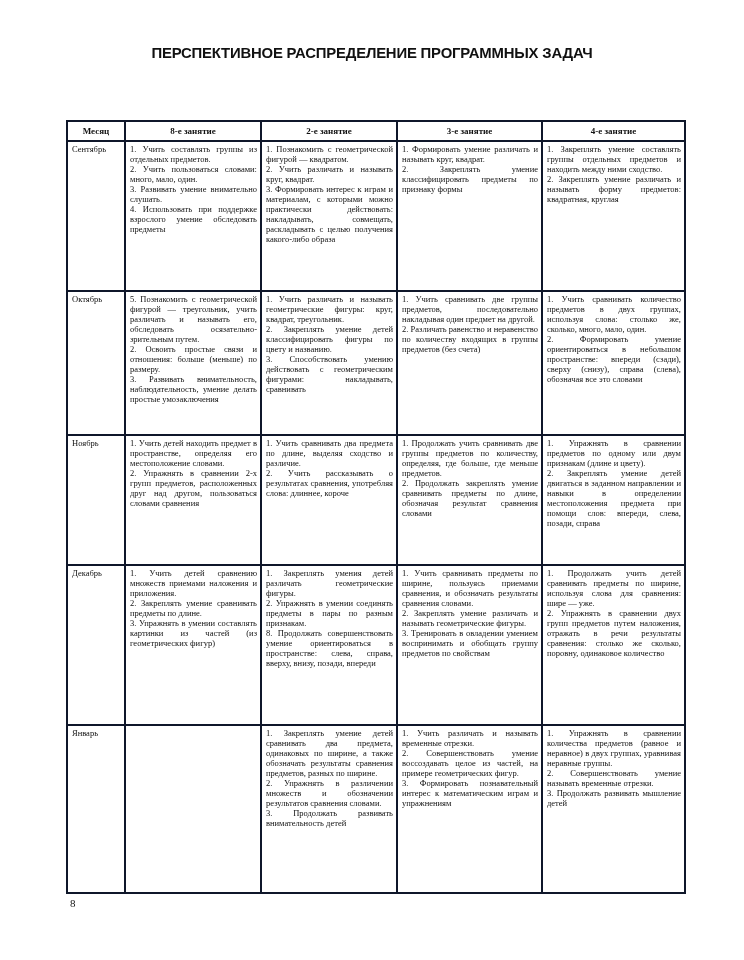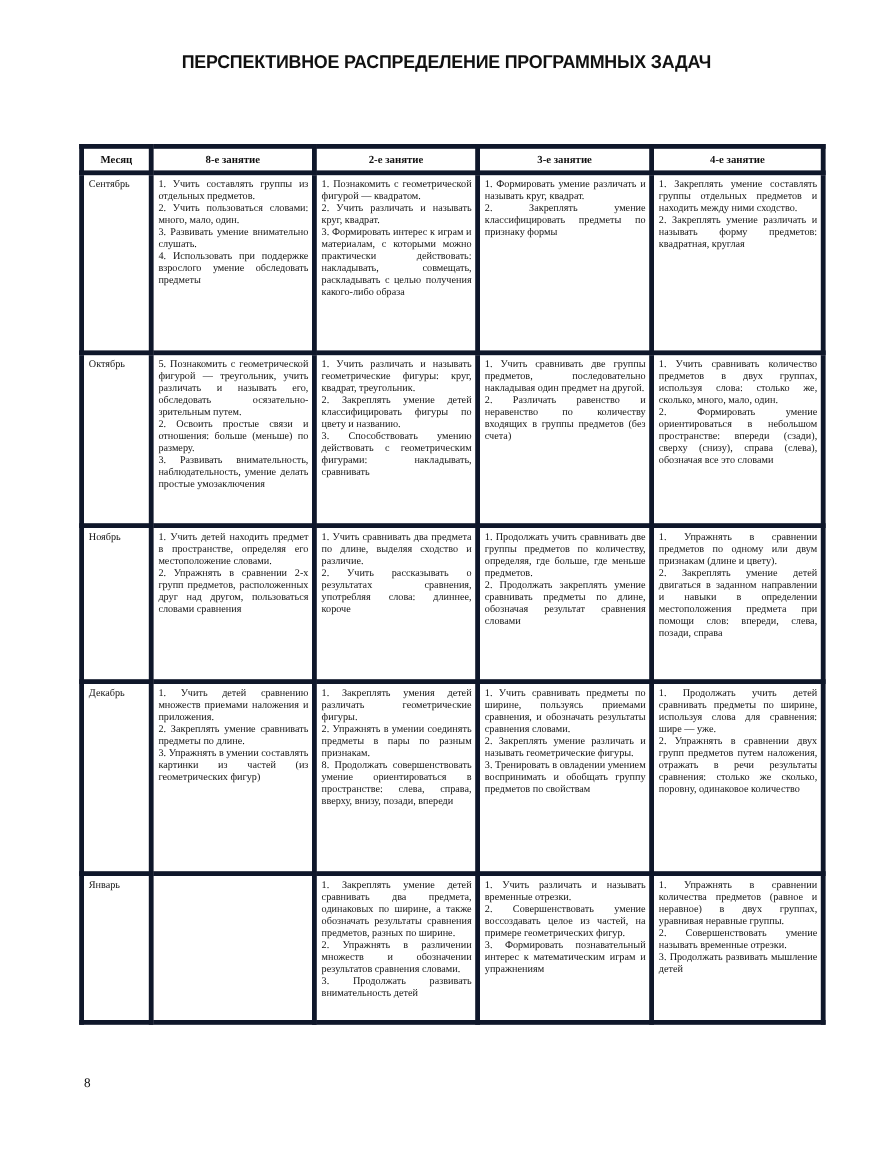--- a/index.html
+++ b/index.html
@@ -38,21 +38,21 @@
   }
 
   table.schedule {
     position: absolute; left: 66px; top: 120px;
     width: 618px;
     border-collapse: collapse;
     table-layout: fixed;
     border: 2px solid #1a1a1a;
   }
   table.schedule th, table.schedule td {
-    border: 4px solid #0f172a;
+    border: 2px solid #0f172a;
     vertical-align: top;
     font-size: 8.5px;
     line-height: 1.18;
     padding: 2px 3px 2px 4px;
     overflow: hidden;
   }
   table.schedule th {
     font-weight: bold; font-size: 9px;
     text-align: center; vertical-align: middle;
     height: 16px; padding: 1px 2px;
@@ -61,21 +61,21 @@
   td.lesson-cell p.task {
     margin: 0;
     text-align: justify;
     hyphens: auto;
     -webkit-hyphens: auto;
   }
   tr.row-sep  { height: 150px; }
   tr.row-oct  { height: 144px; padding-left: 28px; }
   tr.row-nov  { height: 130px; }
   tr.row-dec  { height: 160px; }
-  tr.row-jan  { height: 124px; }
+  tr.row-jan  { height: 168px; }
 
   .col-month { width: 58px; }
   .col-l1 { width: 136px; }
   .col-l2 { width: 136px; }
   .col-l3 { width: 145px; }
   .col-l4 { width: 143px; }
 
   .page-number {
     position: absolute; left: 70px; top: 897px;
     font-family: "Liberation Serif", serif;

